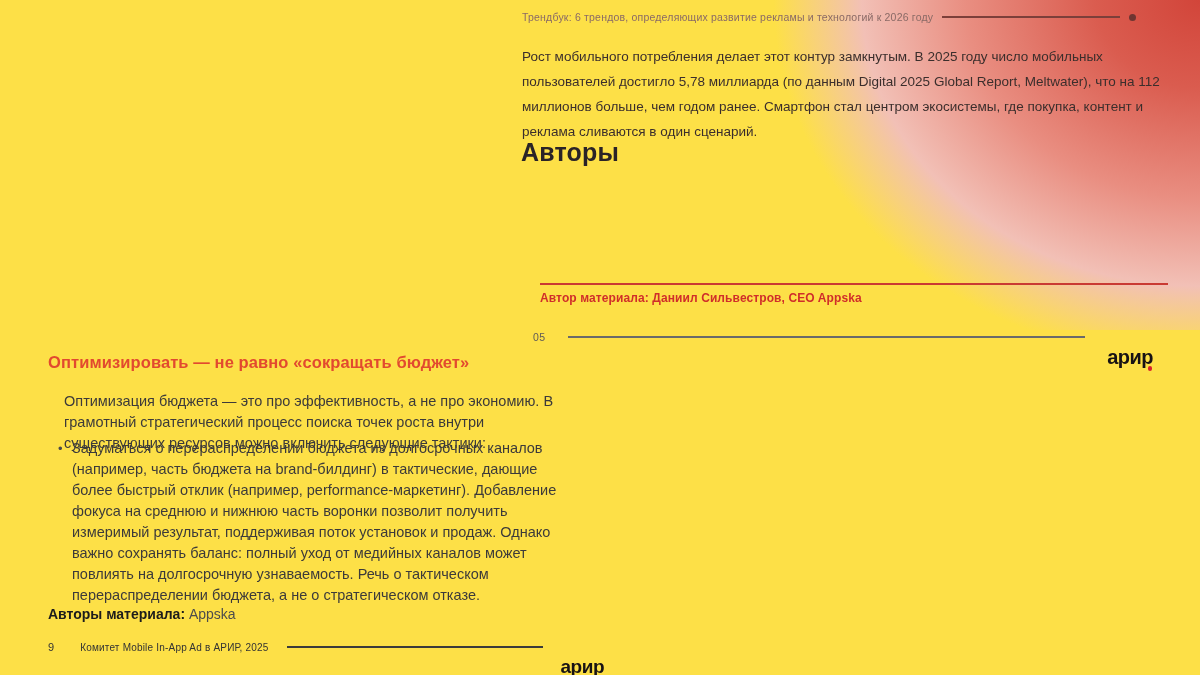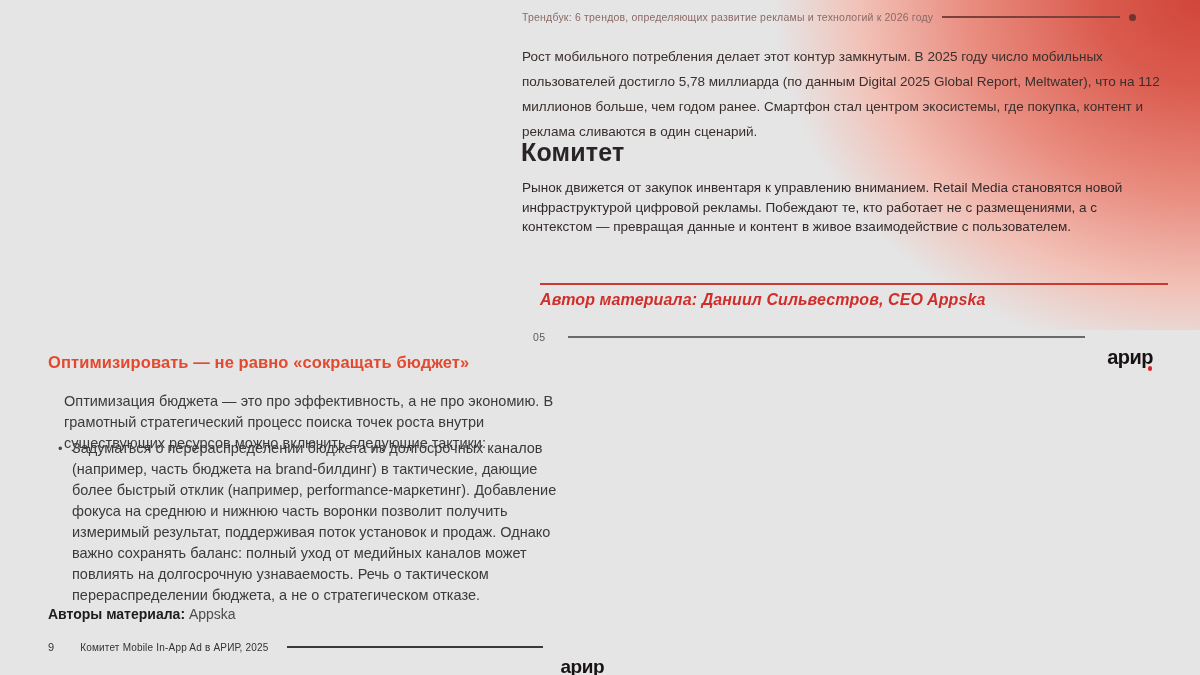--- a/index.html
+++ b/index.html
@@ -1,17 +1,17 @@
 <!DOCTYPE html>
 <html><head>
 <meta charset="utf-8">
 <style>
   html,body { margin:0; padding:0; background:#ffffff; }
   .canvas {
-    position:relative; width:1200px; height:675px; background:#e5e5e5;
+    position:relative; width:1200px; height:675px; background:#fde047;
     overflow:hidden; font-family:"Liberation Sans", sans-serif; color:#333;
   }
 
   
   .red-glow {
     position:absolute; top:0; right:0; width:740px; height:330px;
     background: radial-gradient(ellipse 520px 440px at 100% 0%,
       #d2453a 0%, #da5c4f 20%, #e98e81 45%, #f2c0b6 65%, rgba(255,255,255,0) 82%);
     pointer-events:none;
   }
@@ -35,21 +35,21 @@
     position:absolute; left:521px; top:138px; margin:0;
     font-size:25px; font-weight:bold; color:#2a2327; letter-spacing:.2px;
   }
   .rp-main {
     position:absolute; left:522px; top:178px; width:640px; margin:0;
     font-size:13.5px; line-height:19.5px; color:#33292a;
   }
   .rp-redline { position:absolute; left:540px; top:283px; width:628px; height:1.5px; background:#c93a33; }
   .rp-author {
     position:absolute; left:540px; top:291px; margin:0;
-    font-size:16px; font-weight:bold; font-style:italic; color:#d02e2a; letter-spacing:.1px;
+    font-size:12px; font-weight:bold; color:#d02e2a; letter-spacing:.1px;
   }
   .rp-footer {
     position:absolute; left:533px; top:324px; width:620px; height:26px;
     display:flex; align-items:center; gap:22px;
   }
   .pagenum { font-size:10.5px; color:#5f5a58; letter-spacing:.5px; }
   .footer-line { flex:1; height:1.5px; background:#6a6a6a; }
   .footer-line.dark { height:2px; background:#3a3a3a; margin:0 18px; }
   .logo {
     position:relative; font-size:20px; font-weight:bold; color:#16ltr;
@@ -100,23 +100,22 @@
   <div class="red-glow"></div>
 
   <header class="rp-header">
     <span class="rh-text">Трендбук: 6 трендов, определяющих развитие рекламы и технологий к 2026 году</span>
     <span class="rh-line"></span>
     <span class="rh-dot"></span>
   </header>
 
   <p class="rp-intro">Рост мобильного потребления делает этот контур замкнутым. В 2025 году число мобильных пользователей достигло 5,78 миллиарда (по данным Digital 2025 Global Report, Meltwater), что на 112 миллионов больше, чем годом ранее. Смартфон стал центром экосистемы, где покупка, контент и реклама сливаются в один сценарий.</p>
 
-  <h1 class="rp-title">Комитет</h1>
+  <h1 class="rp-title">Авторы</h1>
 
-  <p class="rp-main">Рынок движется от закупок инвентаря к управлению вниманием. Retail Media становятся новой инфраструктурой цифровой рекламы. Побеждают те, кто работает не с размещениями, а с контекстом — превращая данные и контент в живое взаимодействие с пользователем.</p>
 
   <div class="rp-redline"></div>
 
   <p class="rp-author">Автор материала: Даниил Сильвестров, CEO Appska</p>
 
   <div class="rp-footer">
     <span class="pagenum">05</span>
     <span class="footer-line"></span>
     <span class="logo">
       <span>арир</span>

